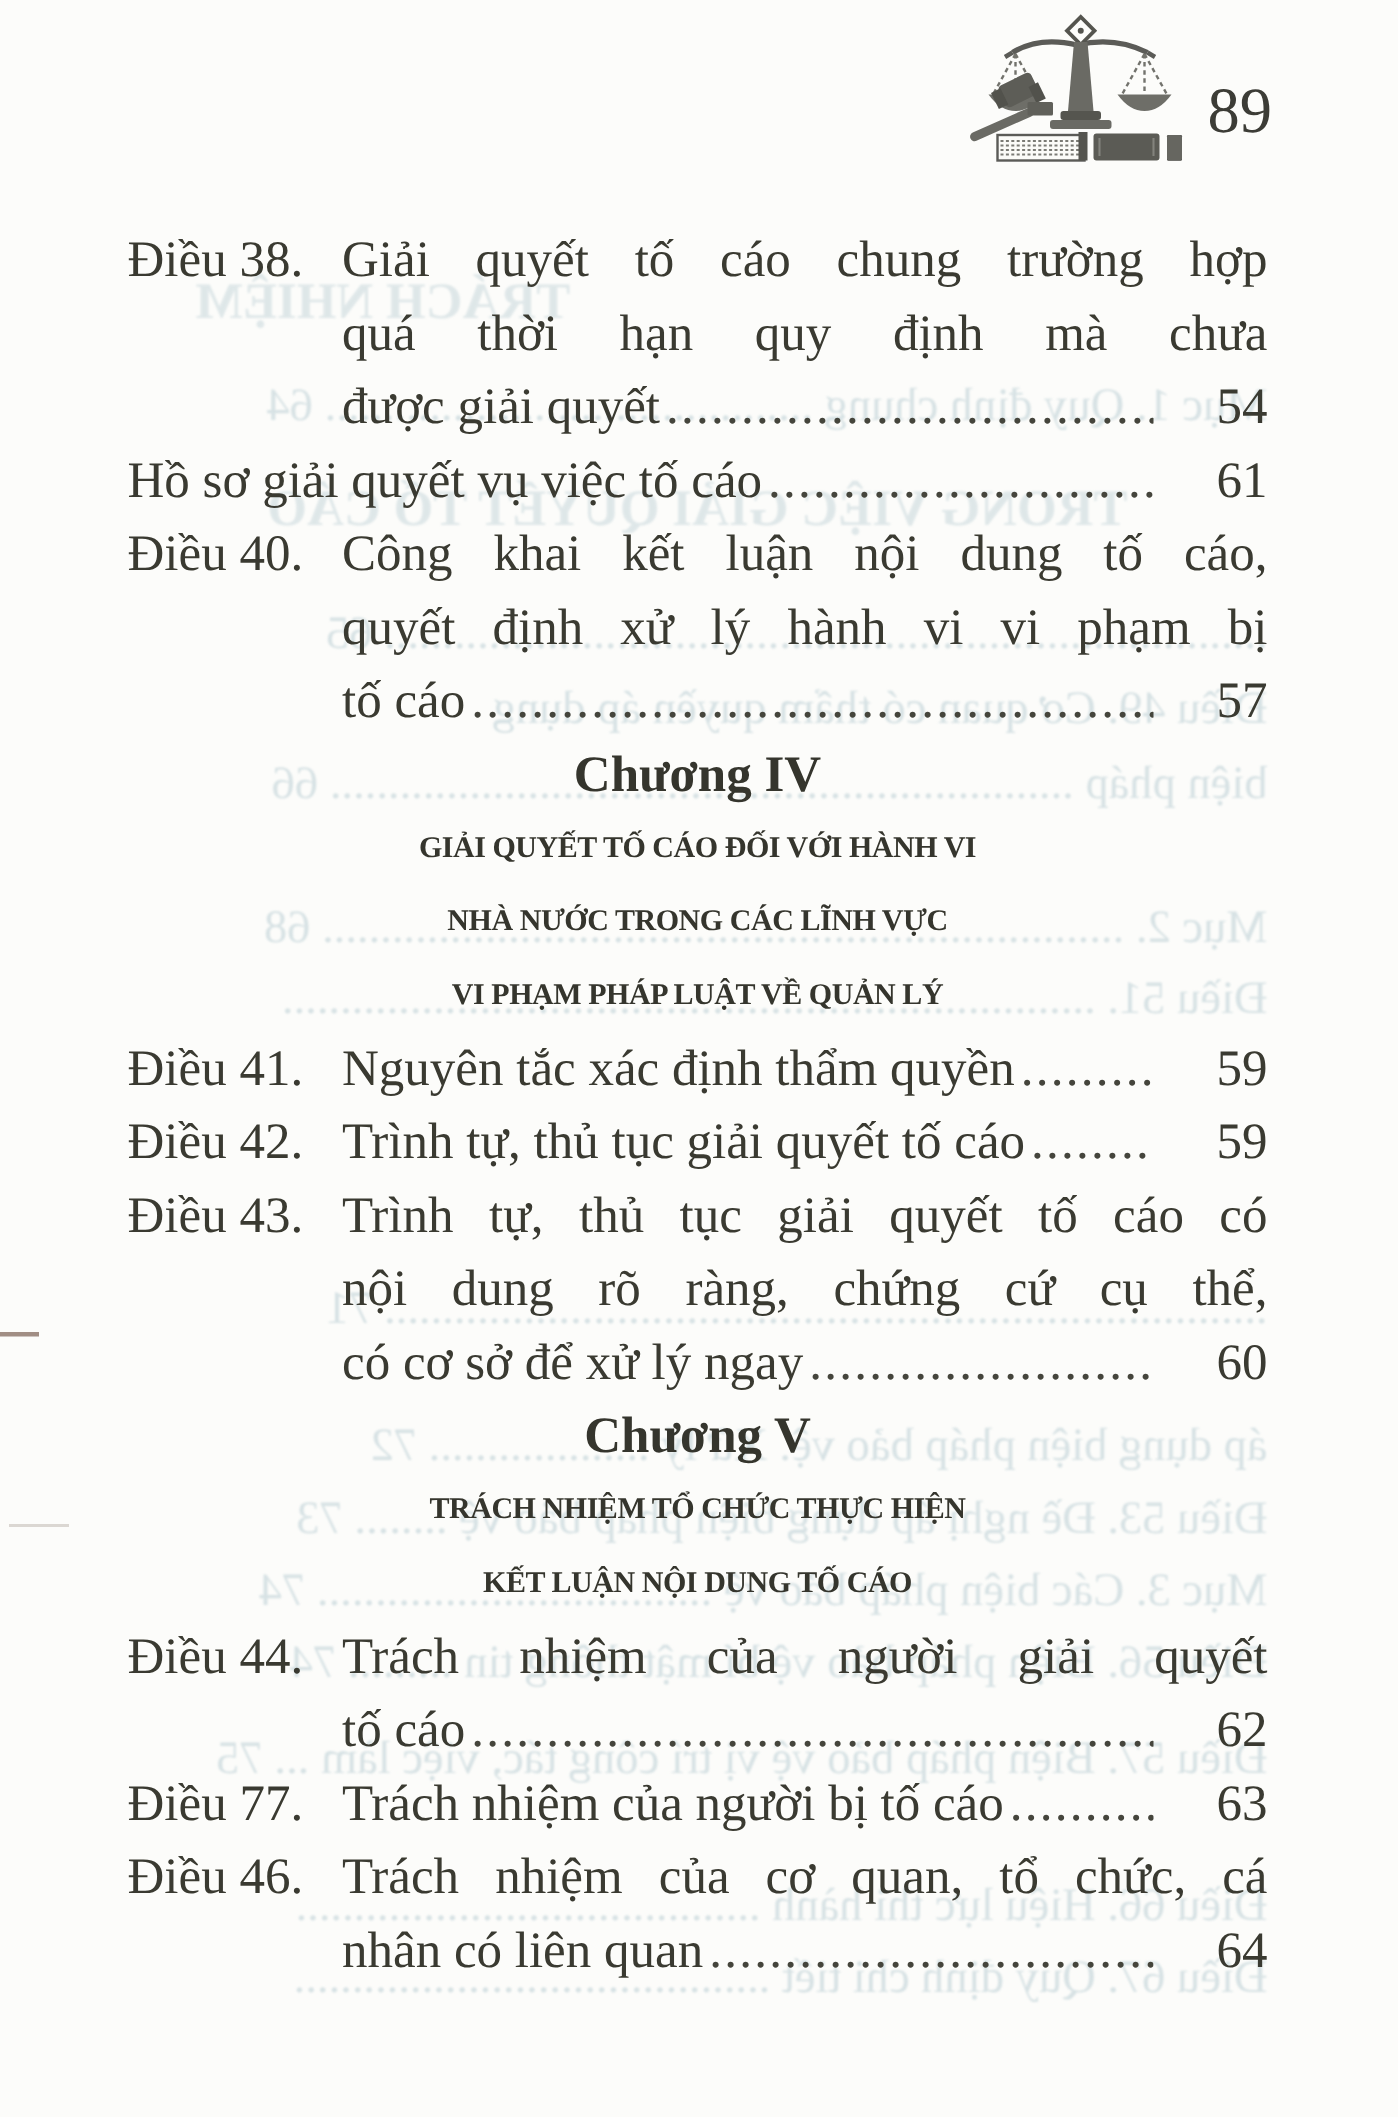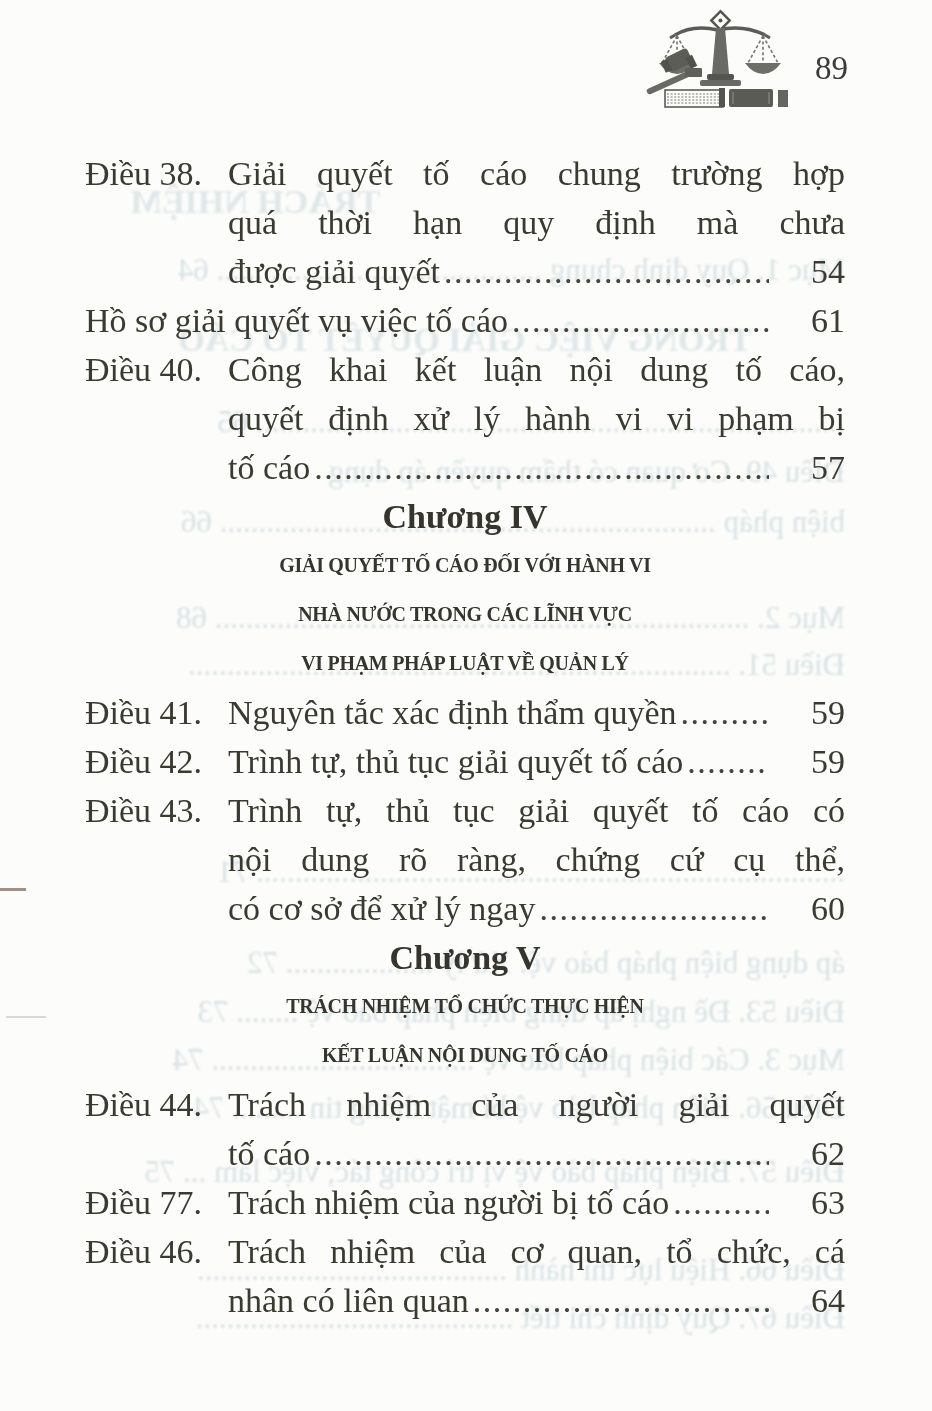--- a/index.html
+++ b/index.html
@@ -9,21 +9,21 @@
     margin:0 auto;
     background:#fcfcfa;
     overflow:hidden;
     font-family:"Liberation Serif","DejaVu Serif",serif;
     color:#3a3a31;
   }
   
   .emblem{position:absolute;left:645px;top:4px;width:150px;height:104px;}
   .page-number{
     position:absolute;left:796px;top:50px;width:52px;
-    font-size:33px;text-align:right;color:#3c3c36;
+    font-size:43px;text-align:right;color:#3c3c36;
   }
   
   .ghost-layer{position:absolute;inset:0;z-index:0;}
   .ghost{
     position:absolute;left:85px;width:760px;
     font-size:31px;line-height:40px;
     color:#b9cdd3;opacity:.55;
     transform:scaleX(-1);
     filter:blur(0.8px);
     white-space:nowrap;overflow:hidden;

